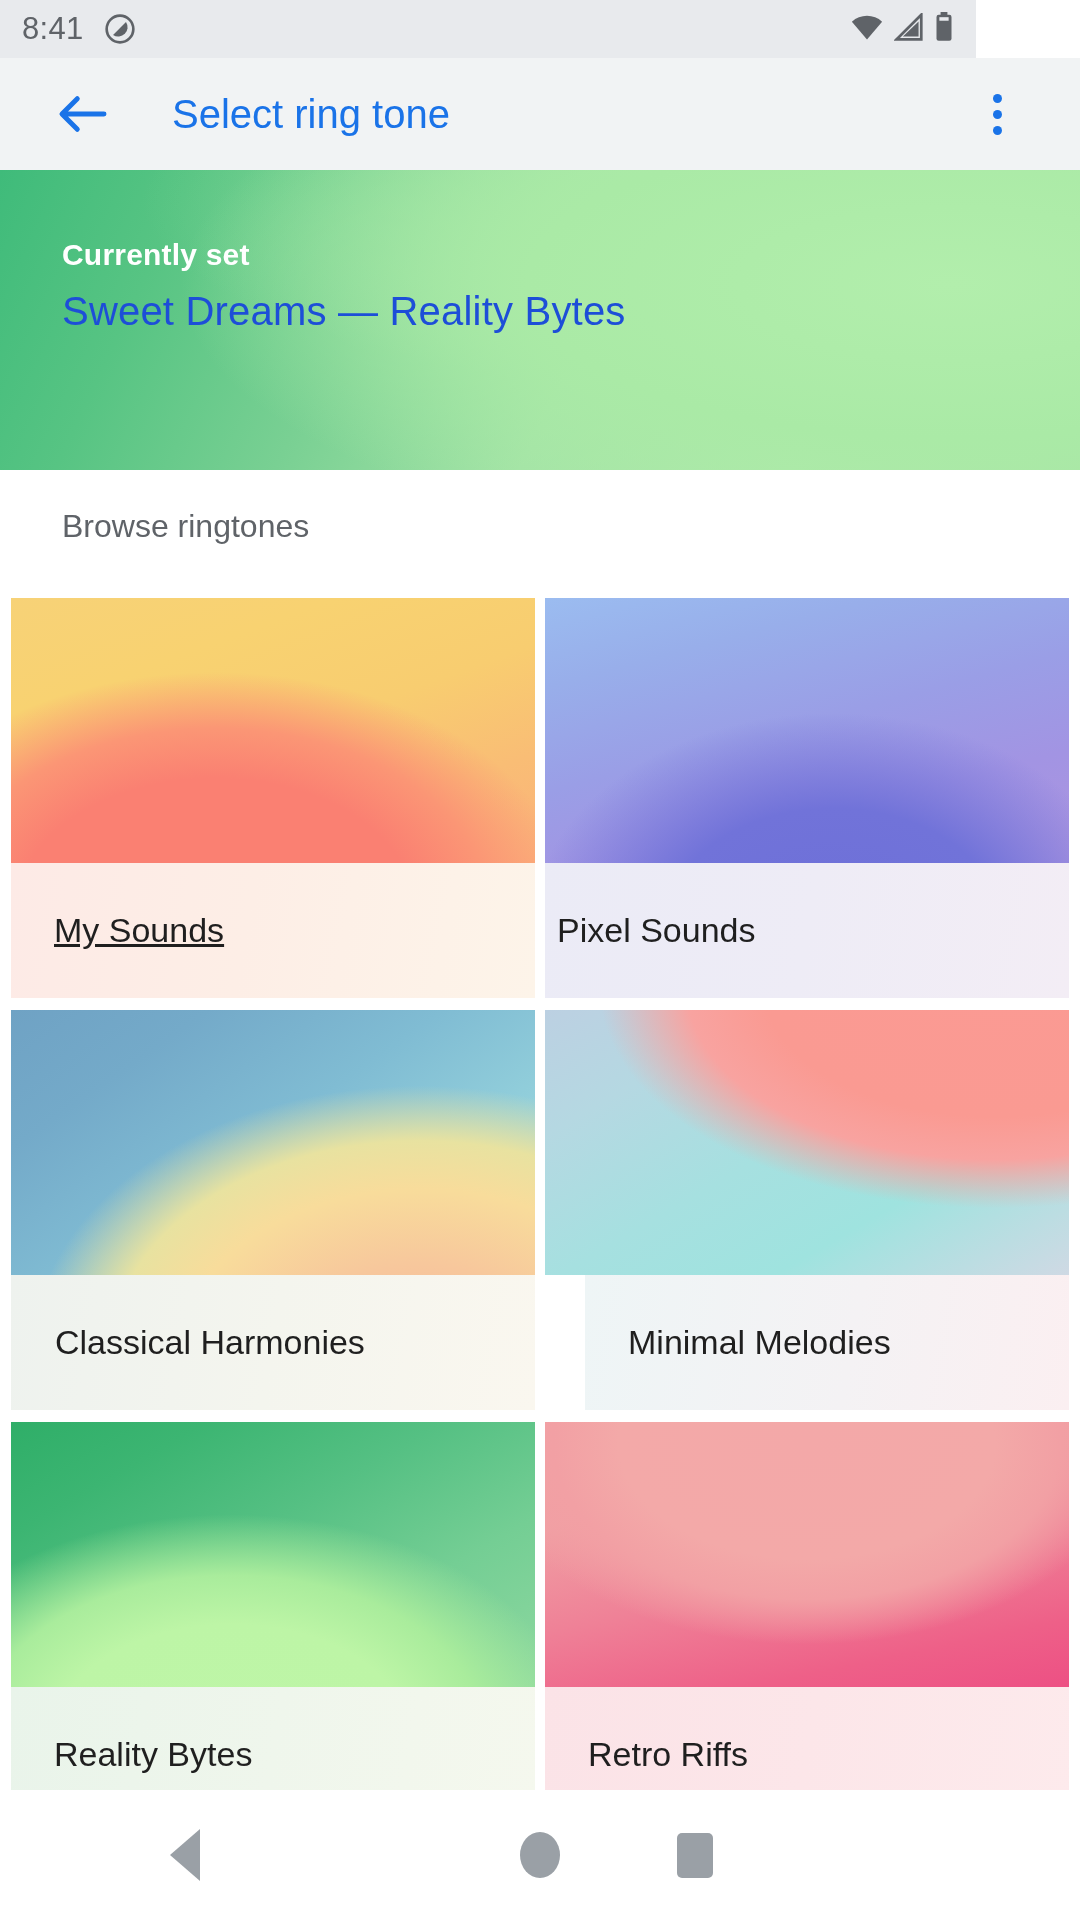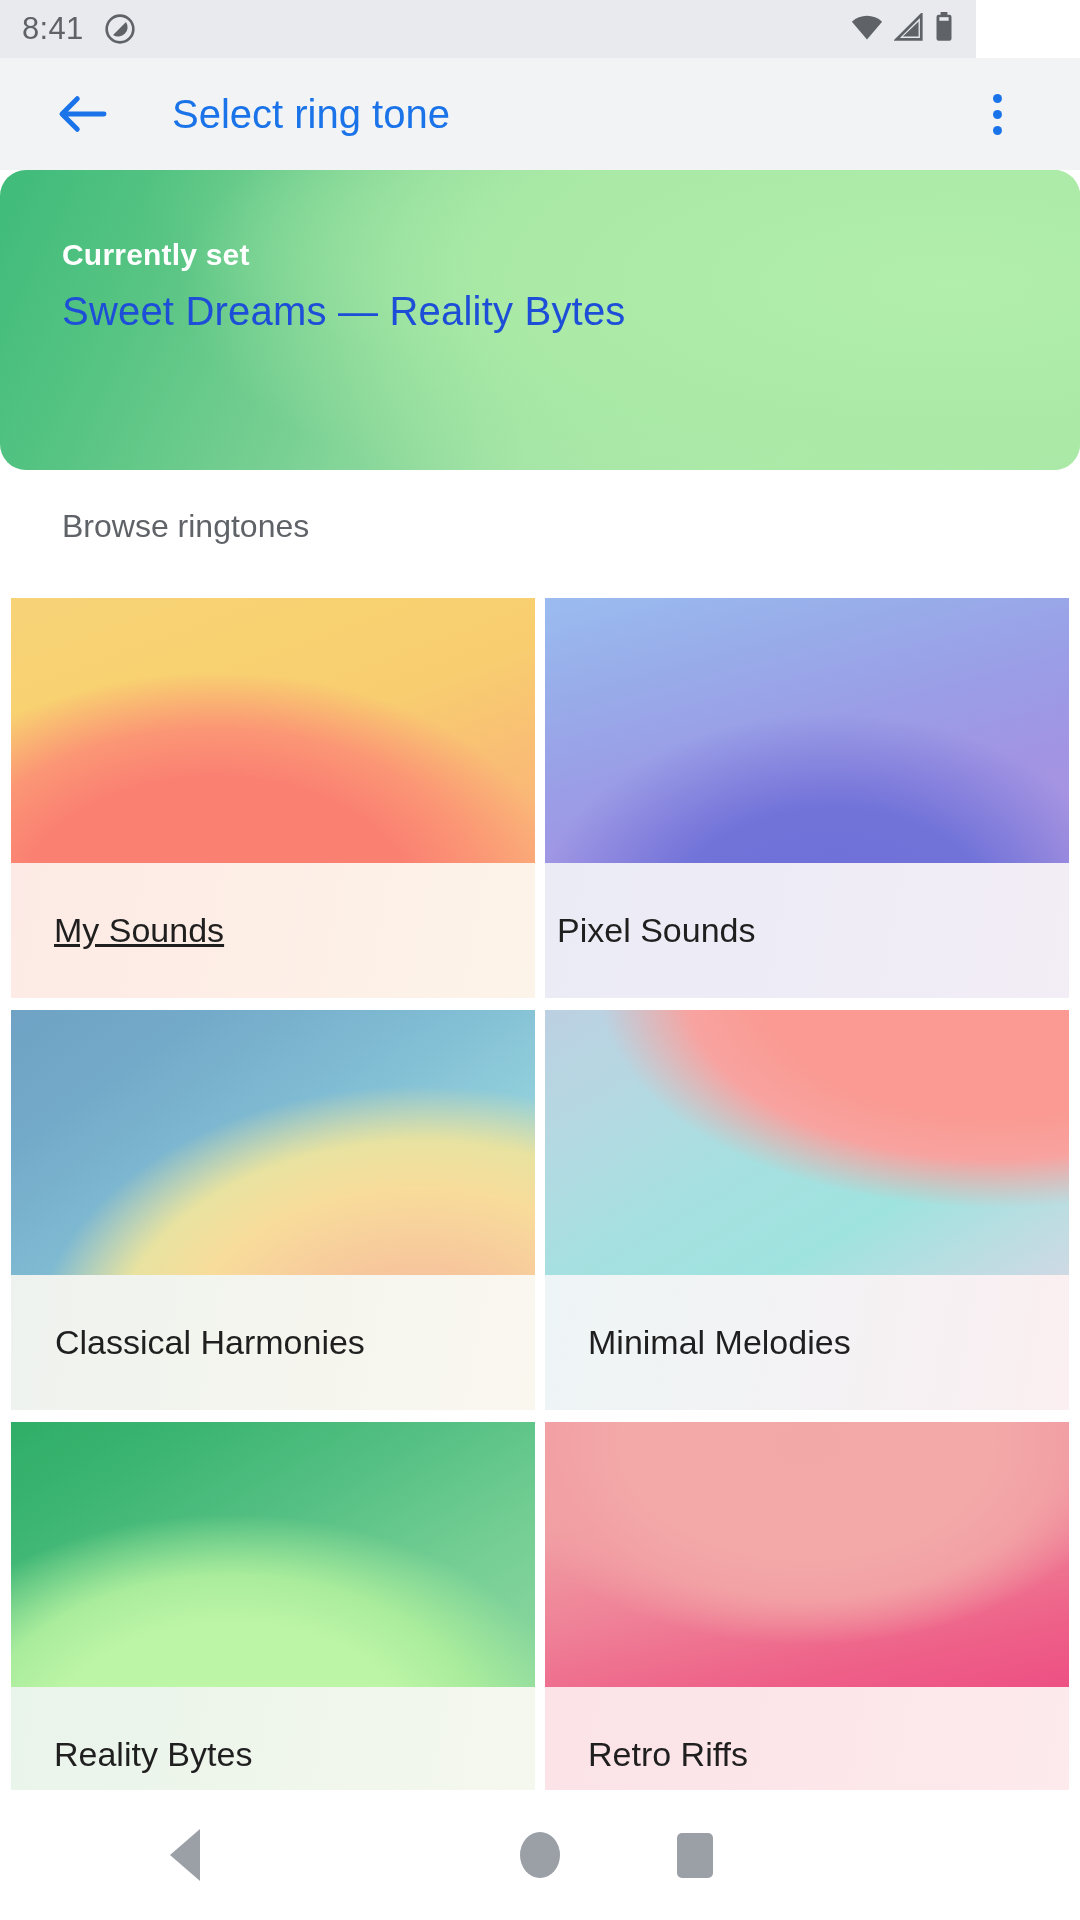--- a/index.html
+++ b/index.html
@@ -83,21 +83,20 @@
     width: 9px; height: 9px; border-radius: 50%;
     background: #1a73e8;
   }
 
   
   #current-banner {
     position: absolute;
     left: 0; top: 170px;
     width: 1080px; height: 300px;
     overflow: hidden;
-    border-radius: 26px;
   }
   #current-banner .bg {
     position: absolute; inset: 0;
     background:
       radial-gradient(115% 150% at 88% 38%, #b2eeac 0%, #aaeaa6 34%, rgba(160,226,155,0) 62%),
       radial-gradient(150% 130% at 100% 10%, #b7f0ae 0%, rgba(183,240,174,0) 58%),
       linear-gradient(115deg, #3fbb7a 0%, #57c483 16%, #79d093 34%, #a3e3a6 54%, #b0e9ac 76%, #a9e4a6 100%);
   }
   #current-banner .text {
     position: absolute;
@@ -176,21 +175,21 @@
       radial-gradient(95% 130% at 78% 130%, #f6b79a 0%, #f7c79c 26%, #f8dc9b 48%, #e8e2a0 62%, rgba(198,219,176,0) 78%),
       linear-gradient(145deg, #6fa2c4 0%, #74aac9 22%, #80bcd3 48%, #92cfdb 72%, #a7dde2 100%);
   }
   .lbl-classical { background: linear-gradient(100deg, #eef2ee 0%, #f4f5ee 50%, #faf7ef 100%); padding-left: 44px; }
 
   .art-minimal {
     background:
       radial-gradient(105% 115% at 86% -8%, #fb9a93 0%, #fa9a92 42%, #f8a3a0 56%, rgba(238,184,190,0) 72%),
       linear-gradient(150deg, #bcd0e2 0%, #b5d8e2 22%, #a6e0e0 48%, #9fe3df 70%, #cfd9e4 100%);
   }
-  .lbl-minimal { background: linear-gradient(100deg, #eef5f6 0%, #f4f2f4 55%, #fbeff1 100%); }
+  .lbl-minimal { background: linear-gradient(100deg, #eef5f6 0%, #f4f2f4 55%, #fbeff1 100%); margin-left: 40px; }
 
   .art-reality {
     background:
       radial-gradient(90% 115% at 42% 120%, #bef6a7 0%, #bdf5a6 38%, #a9ec9c 54%, rgba(150,226,148,0) 74%),
       linear-gradient(150deg, #2fae68 0%, #3cb572 20%, #55c083 44%, #74ce94 70%, #8ed8a0 100%);
   }
   .lbl-reality { background: linear-gradient(100deg, #e9f4ea 0%, #eff6ec 50%, #f5f8ee 100%); }
 
   .art-retro {
     background:

